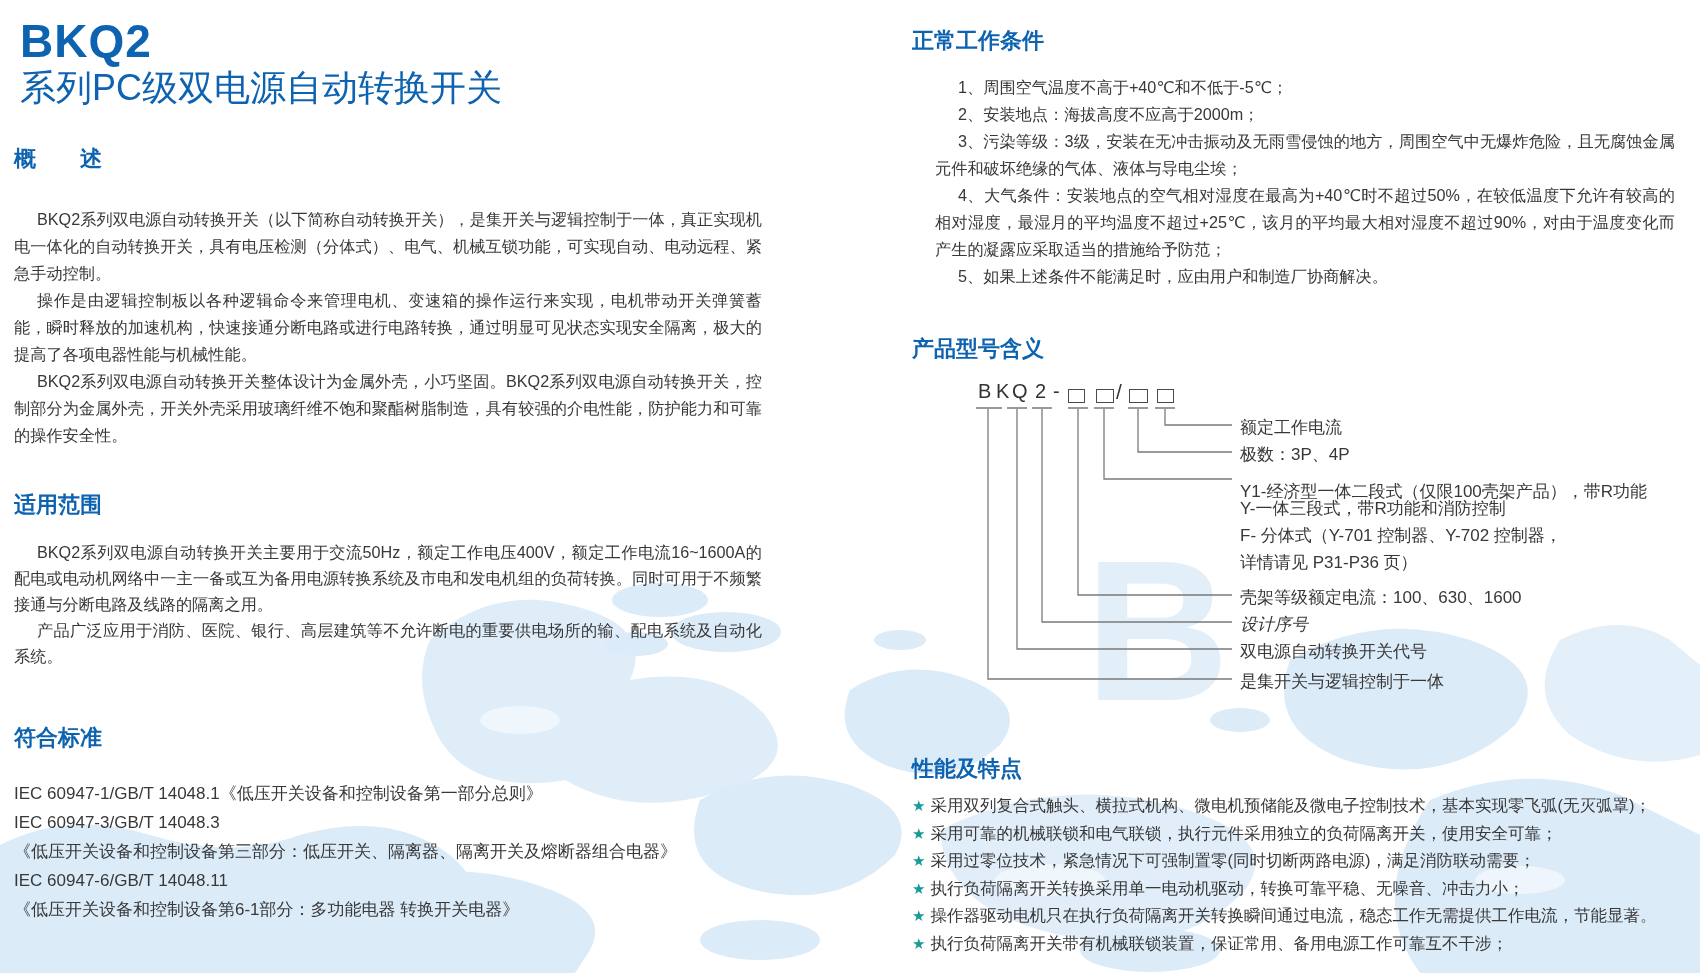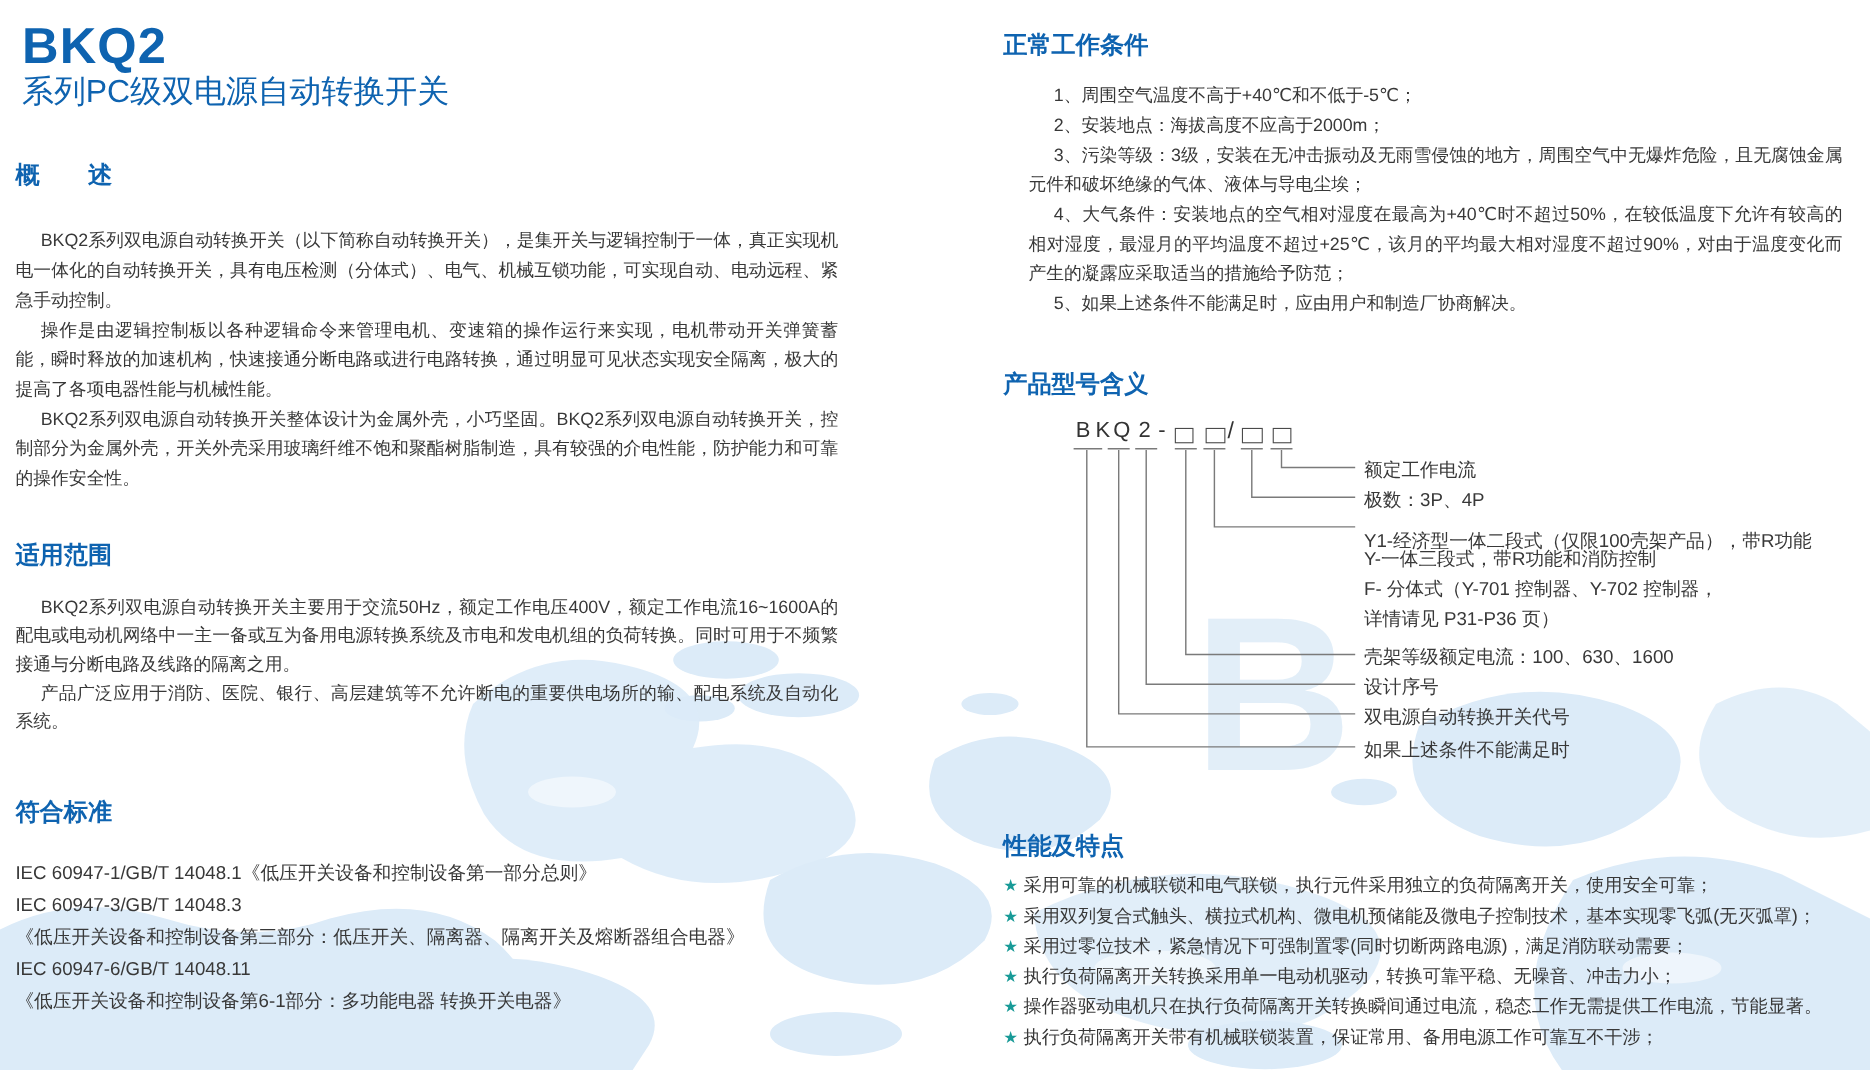--- a/index.html
+++ b/index.html
@@ -10,21 +10,21 @@
     color:#383838;
   }
   .bg { position:absolute; left:0; top:0; }
 
   .title {
     position:absolute; left:20px; top:14px;
     font-size:46px; font-weight:800; color:#0e63b0; letter-spacing:1px;
   }
   .subtitle {
     position:absolute; left:20px; top:64px;
-    font-size:29px; font-weight:500; color:#0e63b0;
+    font-size:36px; font-weight:500; color:#0e63b0;
   }
   .sec-h {
     position:absolute; margin:0;
     font-size:22px; font-weight:bold; color:#0e63b0;
   }
   .body-text { position:absolute; font-size:16.2px; text-align:justify; color:#383838; }
   .body-text p { margin:0; text-indent:23px; }
 
   .overview-body, .scope-body { left:14px; width:748px; line-height:27px; }
   .scope-body { line-height:26px; }
@@ -147,32 +147,32 @@
       </g>
     </svg>
 
     <div class="dlabel" style="top:40px;">额定工作电流</div>
     <div class="dlabel" style="top:67px;">极数：3P、4P</div>
     <div class="dlabel" style="top:104px;">Y1-经济型一体二段式（仅限100壳架产品），带R功能</div>
     <div class="dlabel" style="top:121px;">Y-一体三段式，带R功能和消防控制</div>
     <div class="dlabel" style="top:148px;">F- 分体式（Y-701 控制器、Y-702 控制器，</div>
     <div class="dlabel" style="top:175px;">详情请见 P31-P36 页）</div>
     <div class="dlabel" style="top:210px;">壳架等级额定电流：100、630、1600</div>
-    <div class="dlabel" style="top:237px;">设计序号</div>
+    <div class="dlabel" style="top:237px;font-style:italic;">设计序号</div>
     <div class="dlabel" style="top:264px;">双电源自动转换开关代号</div>
-    <div class="dlabel" style="top:294px;">如果上述条件不能满足时</div>
+    <div class="dlabel" style="top:294px;">是集开关与逻辑控制于一体</div>
   </div>
 
   <h2 class="sec-h" style="left:912px; top:744px;margin-top:10px;">性能及特点</h2>
   <div class="feat-list">
     <div class="feat-item">
-      <span class="star">★</span><span>采用可靠的机械联锁和电气联锁，执行元件采用独立的负荷隔离开关，使用安全可靠；</span>
+      <span class="star">★</span><span>采用双列复合式触头、横拉式机构、微电机预储能及微电子控制技术，基本实现零飞弧(无灭弧罩)；</span>
     </div>
     <div class="feat-item">
-      <span class="star">★</span><span>采用双列复合式触头、横拉式机构、微电机预储能及微电子控制技术，基本实现零飞弧(无灭弧罩)；</span>
+      <span class="star">★</span><span>采用可靠的机械联锁和电气联锁，执行元件采用独立的负荷隔离开关，使用安全可靠；</span>
     </div>
     <div class="feat-item">
       <span class="star">★</span><span>采用过零位技术，紧急情况下可强制置零(同时切断两路电源)，满足消防联动需要；</span>
     </div>
     <div class="feat-item">
       <span class="star">★</span><span>执行负荷隔离开关转换采用单一电动机驱动，转换可靠平稳、无噪音、冲击力小；</span>
     </div>
     <div class="feat-item">
       <span class="star">★</span><span>操作器驱动电机只在执行负荷隔离开关转换瞬间通过电流，稳态工作无需提供工作电流，节能显著。</span>
     </div>

